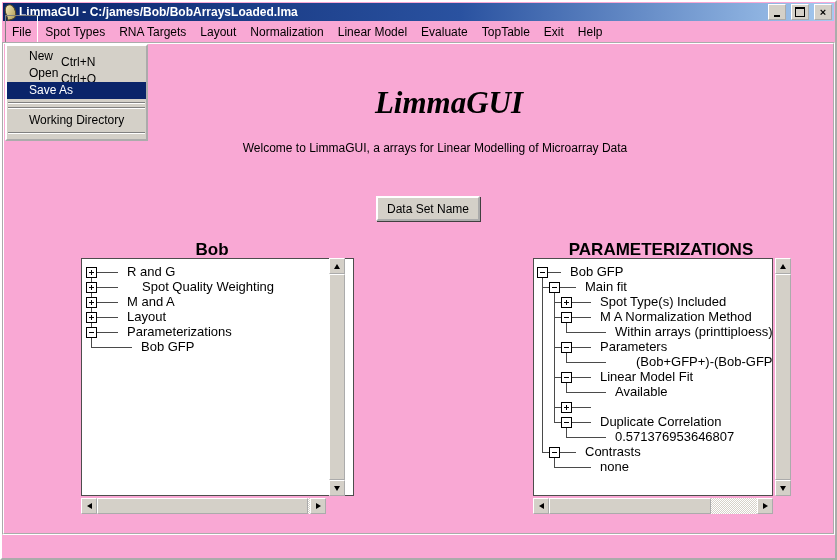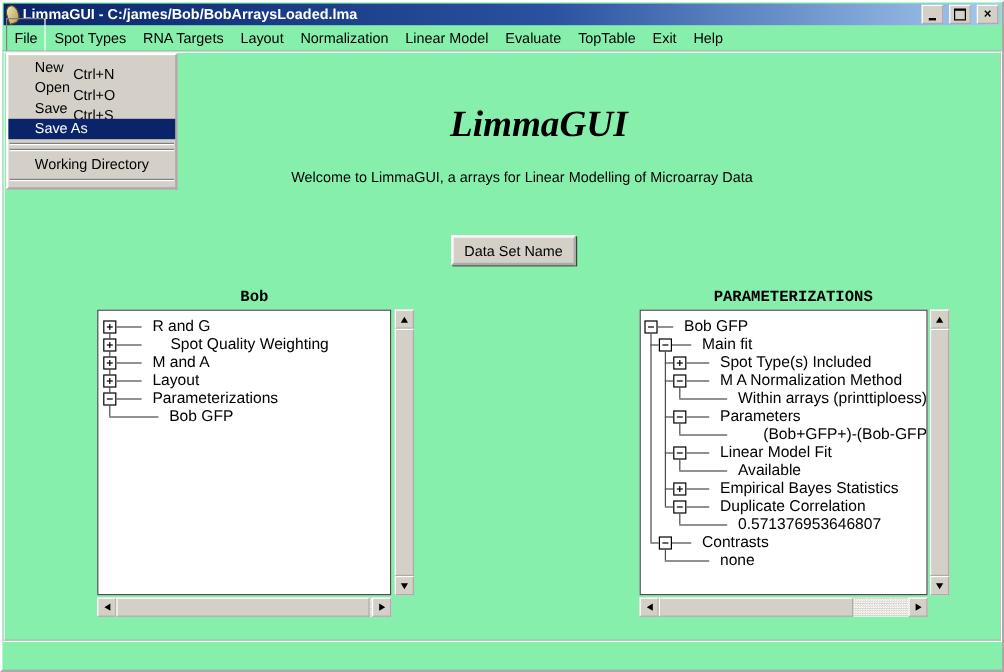--- a/index.html
+++ b/index.html
@@ -1,18 +1,18 @@
 <!DOCTYPE html>
 <html><head>
 <meta charset="utf-8">
 <style>
   html,body{margin:0;padding:0;background:#808080;}
   .window{
     position:relative;width:833px;height:556px;
-    border:2px outset #fff;background:#86efac;
+    border:2px outset #fff;background:#f9a8d4;
     font-family:"Liberation Sans",sans-serif;overflow:hidden;
   }
   
   .titlebar{
     height:18px;margin:1px;display:flex;align-items:center;gap:3px;
     background:linear-gradient(to right,#0a246a 0%,#2a52a0 55%,#a6caf0 100%);
     padding:0 2px;
   }
   .app-icon{
     width:9px;height:14px;background:linear-gradient(135deg,#f4ecc0,#b09a50);
@@ -46,31 +46,31 @@
     position:absolute;top:83px;left:447px;transform:translateX(-50%);
     font-family:"Liberation Serif",serif;font-style:italic;font-weight:bold;
     font-size:31px;color:#000;white-space:nowrap;
   }
   .welcome{position:absolute;top:139px;left:433px;transform:translateX(-50%);font-size:12px;color:#000;white-space:nowrap;}
   .dataset-btn{
     position:absolute;left:374px;top:194px;width:104px;height:25px;
     background:#d4d0c8;border:2px outset #fff;box-shadow:1px 1px 0 0 #404040;
     font-family:"Liberation Sans",sans-serif;font-size:12px;color:#000;
   }
-  .tree-header{position:absolute;top:238px;transform:translateX(-50%);font-weight:bold;font-size:13px;color:#000;white-space:nowrap;font-family:Liberation Mono, monospace;}
+  .tree-header{position:absolute;top:238px;transform:translateX(-50%);font-weight:bold;font-size:17px;color:#000;white-space:nowrap;}
   .hd-left{left:210px;} .hd-right{left:659px;}
   
   .treebox{position:absolute;top:256px;}
   .tb-left{left:79px;width:264px;height:256px;}
   .tb-right{left:531px;width:258px;height:256px;}
   .listbox{
     position:absolute;left:0;top:0;background:#fff;border:1px solid #4d4d4d;
     overflow:hidden;
   }
-  .tb-left .listbox{width:243px;height:236px;}
+  .tb-left .listbox{width:243px;height:236px;padding-left:28px;}
   .tb-right .listbox{width:238px;height:236px;}
   .tline{position:absolute;background:#4a4a4a;}
   .tnode-label{position:absolute;font-size:13px;line-height:15px;white-space:nowrap;color:#000;}
   .tbox{position:absolute;width:9px;height:9px;border:1px solid #000;background:#fff;}
   .tbox::before{content:"";position:absolute;left:2px;top:4px;width:5px;height:1px;background:#000;}
   .tbox.plus::after{content:"";position:absolute;left:4px;top:2px;width:1px;height:5px;background:#000;}
   
   .sb{position:absolute;background:#d4d0c8;
       background-image:repeating-conic-gradient(#ffffff 0% 25%,#d6d2c9 25% 50%);
       background-size:2px 2px;}
@@ -208,21 +208,20 @@
         <div class="tline" style="left: 32px; top: 124px; width: 1px; height: 9px;"></div>
         <div class="tline" style="left: 20px; top: 118px; width: 7px; height: 1px;"></div>
         <div class="tline" style="left: 38px; top: 118px; width: 19px; height: 1px;"></div>
         <span class="tbox minus" style="left: 27px; top: 113px;"></span>
         <span class="tnode-label" style="left: 66px; top: 110px;">Linear Model Fit</span>
         <div class="tline" style="left: 32px; top: 133px; width: 40px; height: 1px;"></div>
         <span class="tnode-label" style="left: 81px; top: 125px;">Available</span>
         <div class="tline" style="left: 20px; top: 148px; width: 7px; height: 1px;"></div>
         <div class="tline" style="left: 38px; top: 148px; width: 19px; height: 1px;"></div>
         <span class="tbox plus" style="left: 27px; top: 143px;"></span>
-        <span class="tnode-label" style="left: 66px; top: 140px;">Empirical Bayes Statistics</span>
         <div class="tline" style="left: 32px; top: 169px; width: 1px; height: 9px;"></div>
         <div class="tline" style="left: 20px; top: 163px; width: 7px; height: 1px;"></div>
         <div class="tline" style="left: 38px; top: 163px; width: 19px; height: 1px;"></div>
         <span class="tbox minus" style="left: 27px; top: 158px;"></span>
         <span class="tnode-label" style="left: 66px; top: 155px;">Duplicate Correlation</span>
         <div class="tline" style="left: 32px; top: 178px; width: 40px; height: 1px;"></div>
         <span class="tnode-label" style="left: 81px; top: 170px;">0.571376953646807</span>
         <div class="tline" style="left: 20px; top: 199px; width: 1px; height: 9px;"></div>
         <div class="tline" style="left: 8px; top: 193px; width: 7px; height: 1px;"></div>
         <div class="tline" style="left: 26px; top: 193px; width: 16px; height: 1px;"></div>
@@ -247,21 +246,20 @@
       <span class="sb-thumb h-thumb"></span>
       <span class="sb-btn sb-rt">
           <span class="arr right"></span>
         </span>
     </div>
   </div>
 
   <div class="dropdown" id="file-menu">
       <div class="dd-item"><span>New</span><span class="dd-accel">Ctrl+N</span></div>
       <div class="dd-item"><span>Open</span><span class="dd-accel">Ctrl+O</span></div>
-      <div class="dd-item"><span>Save</span><span class="dd-accel">Ctrl+S</span></div>
       <div class="dd-item hl"><span>Save As</span></div>
       <div class="dd-sep"></div>
       <div class="dd-sep"></div>
       <div class="dd-item"><span>Working Directory</span></div>
       <div class="dd-sep"></div>
     </div>
 
 </div>
 
 </body></html>

